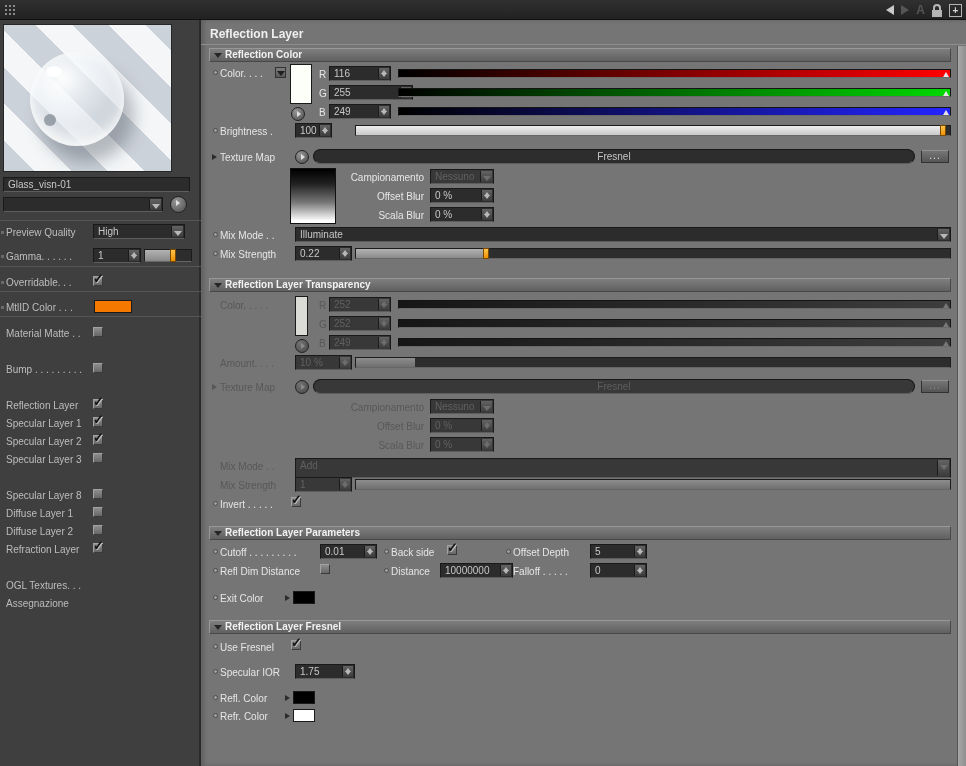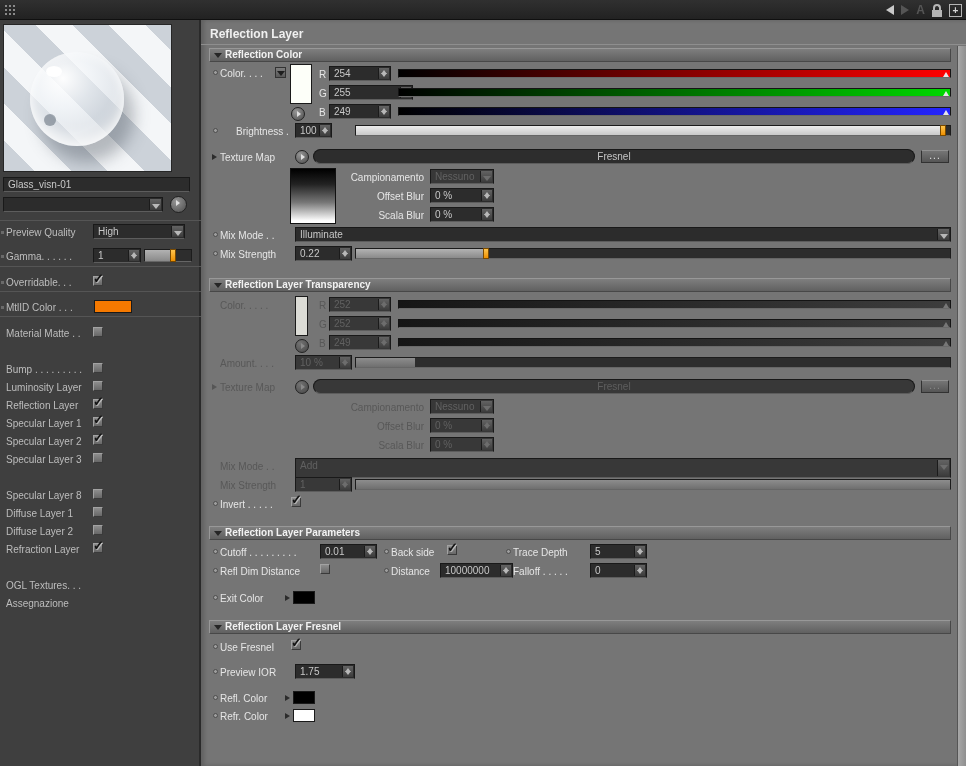--- a/index.html
+++ b/index.html
@@ -165,24 +165,20 @@
   <div class="sb-div" style="top:296px"></div>
 
   <div class="sb-row" style="top:306px">
     <span class="sb-label">Material Matte  . .</span>
     <span class="chk" style="left:93px;top:1px"></span>
   </div>
   <div class="sb-row" style="top:342px">
     <span class="sb-label">Bump . . . . . . . . .</span>
     <span class="chk" style="left:93px;top:1px"></span>
   </div>
-  <div class="sb-row" style="top:360px">
-    <span class="sb-label">Luminosity Layer</span>
-    <span class="chk" style="left:93px;top:1px"></span>
-  </div>
   <div class="sb-row" style="top:378px">
     <span class="sb-label">Reflection Layer</span>
     <span class="chk on" style="left:93px;top:1px"></span>
   </div>
   <div class="sb-row" style="top:396px">
     <span class="sb-label">Specular Layer 1</span>
     <span class="chk on" style="left:93px;top:1px"></span>
   </div>
   <div class="sb-row" style="top:414px">
     <span class="sb-label">Specular Layer 2</span>
@@ -230,21 +226,21 @@
   <span class="minidd" style="left:74px;top:47px">
       <i></i>
     </span>
   <span class="swatch" style="left: 89px; top: 44px; width: 22px; height: 40px; background: rgb(253, 255, 249);"></span>
   <span class="cbtn" style="left:90px;top:87px">
       <i></i>
     </span>
 
   <span class="chan" style="left:118px;top:48px">R</span>
   <div class="fld" style="left:128px;top:46px;width:62px;height:15px">
-    <span class="val">254</span>
+    <span class="val">116</span>
     <span class="spin">
         <i class="su"></i>
         <i class="sd"></i>
       </span>
   </div>
   <div class="grad red" style="left:197px;top:49px;width:553px">
       <i class="gmark"></i>
     </div>
 
   <span class="chan" style="left:118px;top:67px">G</span>
@@ -265,21 +261,21 @@
     <span class="spin">
         <i class="su"></i>
         <i class="sd"></i>
       </span>
   </div>
   <div class="grad blue" style="left:197px;top:87px;width:553px">
       <i class="gmark"></i>
     </div>
 
   <span class="dot" style="left:12px;top:108px"></span>
-  <span class="lbl" style="left:35px;top:105px">Brightness .</span>
+  <span class="lbl" style="left:19px;top:105px">Brightness .</span>
   <div class="fld" style="left:94px;top:103px;width:37px;height:15px">
     <span class="val">100 %</span>
     <span class="spin">
         <i class="su"></i>
         <i class="sd"></i>
       </span>
   </div>
   <div class="sl bright" style="left:154px;top:105px;width:596px;height:11px">
     <i class="fill" style="width: 99%;"></i>
     <i class="hnd" style="left: calc(99% - 4px);"></i>
@@ -465,21 +461,21 @@
     <span class="val">0.01</span>
     <span class="spin">
         <i class="su"></i>
         <i class="sd"></i>
       </span>
   </div>
   <span class="dot" style="left:183px;top:529px"></span>
   <span class="lbl" style="left:190px;top:526px">Back side</span>
   <span class="chk on" style="left:246px;top:525px"></span>
   <span class="dot" style="left:305px;top:529px"></span>
-  <span class="lbl" style="left:312px;top:526px">Trace Depth</span>
+  <span class="lbl" style="left:312px;top:526px">Offset Depth</span>
   <div class="fld" style="left:389px;top:524px;width:57px;height:15px">
     <span class="val">5</span>
     <span class="spin">
         <i class="su"></i>
         <i class="sd"></i>
       </span>
   </div>
 
   <span class="dot" style="left:12px;top:548px"></span>
   <span class="lbl" style="left:19px;top:545px">Refl Dim Distance</span>
@@ -509,21 +505,21 @@
 
   <div class="sec" style="top:600px">
     <span class="tri"></span><span>Reflection Layer Fresnel</span>
   </div>
 
   <span class="dot" style="left:12px;top:624px"></span>
   <span class="lbl" style="left:19px;top:621px">Use Fresnel</span>
   <span class="chk on" style="left:90px;top:620px"></span>
 
   <span class="dot" style="left:12px;top:649px"></span>
-  <span class="lbl" style="left:19px;top:646px">Preview IOR</span>
+  <span class="lbl" style="left:19px;top:646px">Specular IOR</span>
   <div class="fld" style="left:94px;top:644px;width:60px;height:15px">
     <span class="val">1.75</span>
     <span class="spin">
         <i class="su"></i>
         <i class="sd"></i>
       </span>
   </div>
 
   <span class="dot" style="left:12px;top:675px"></span>
   <span class="lbl" style="left:19px;top:672px">Refl. Color</span>

